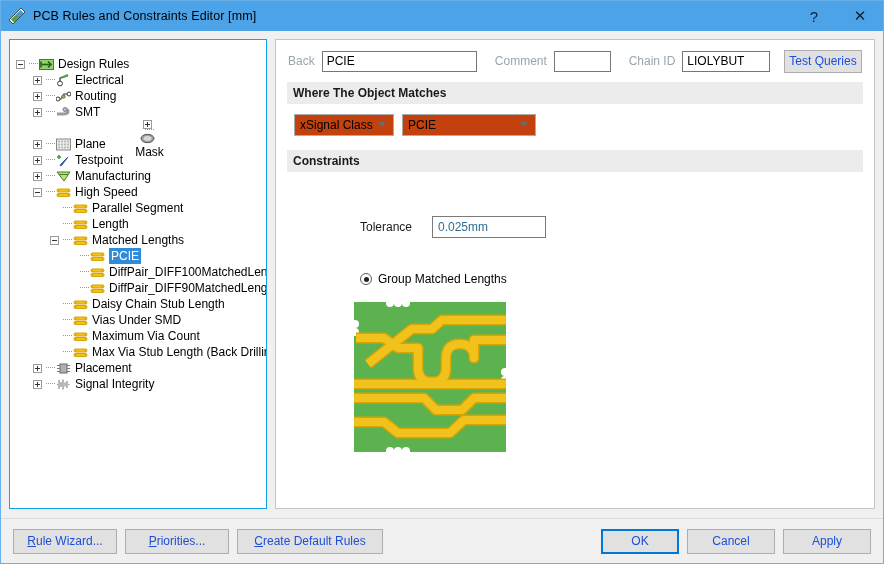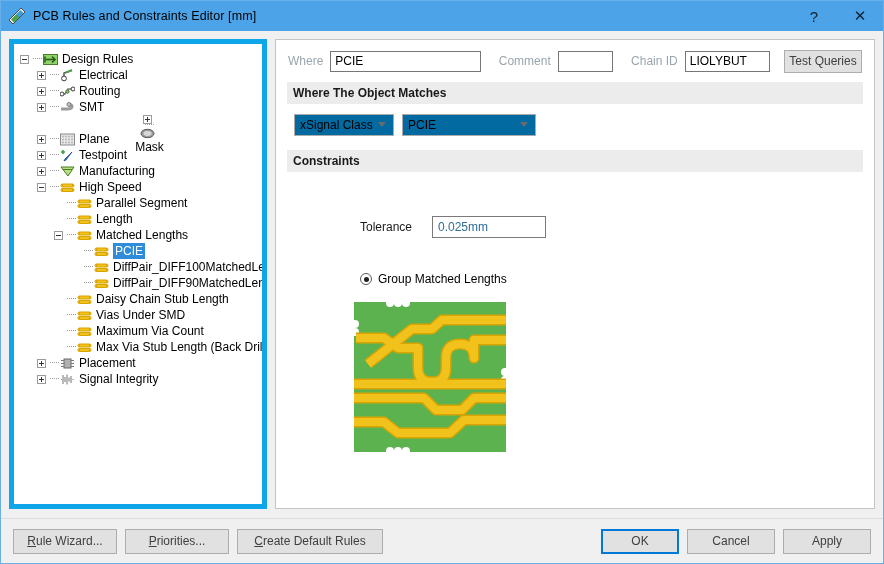--- a/index.html
+++ b/index.html
@@ -79,25 +79,25 @@
     box-sizing: border-box;
     display: flex;
     gap: 8px;
   }
 
   
   .tree-panel {
     width: 258px;
     flex: 0 0 258px;
     background: #ffffff;
-    border: 5px solid #0ea5e9;
+    border: 1px solid #0ea5e9;
     box-sizing: border-box;
     overflow: hidden;
     position: relative;
-    padding-top: 7px;
+    padding-top: 16px;
     margin-bottom: 9px;
   }
   .tree-row {
     height: 16px;
     display: flex;
     align-items: center;
     white-space: nowrap;
     position: relative;
     cursor: default;
     font-size: 12px;
@@ -205,21 +205,21 @@
   .btn {
     border: 1px solid #adadad;
     background: #e1e1e1;
     height: 23px;
     font-size: 12px;
     display: inline-flex;
     align-items: center;
     justify-content: center;
     box-sizing: border-box;
     cursor: default;
-    color: #404040;
+    color: #1d4ed8;
     font-family: "Liberation Sans", sans-serif;
     padding: 0 8px;
     white-space: nowrap;
   }
 
   .test-queries { width: 78px; margin-left: 14px; }
 
   .section-header {
     background: #ececec;
     height: 22px;
@@ -229,21 +229,21 @@
     font-size: 12px;
     padding-left: 6px;
     margin: 0 -1px 0 -1px;
     box-sizing: border-box;
     color: #1a1a1a;
   }
 
   .combo {
     height: 22px;
     border: 1px solid #acacac;
-    background: #0369a1;
+    background: #c2410c;
     box-sizing: border-box;
     display: flex;
     align-items: center;
     font-size: 12px;
     padding-left: 5px;
     position: relative;
     cursor: default;
     color: #000;
   }
   .combo .arrow {
@@ -723,21 +723,21 @@
               </svg>
             </span>
             <span class="tlabel">Signal Integrity</span>
           </div>
         </div>
     </div>
 
     <div class="right-panel">
 
       <div class="field-row">
-        <span class="fld-label">Where</span>
+        <span class="fld-label">Back</span>
         <div class="txtbox name">PCIE</div>
 
         <span class="fld-label" style="margin-left:18px;">Comment</span>
         <div class="txtbox comment"></div>
 
         <span class="fld-label" style="margin-left:18px;">Chain ID</span>
         <div class="txtbox uid">LIOLYBUT</div>
 
         <div class="btn test-queries">Test Queries</div>
       </div>

